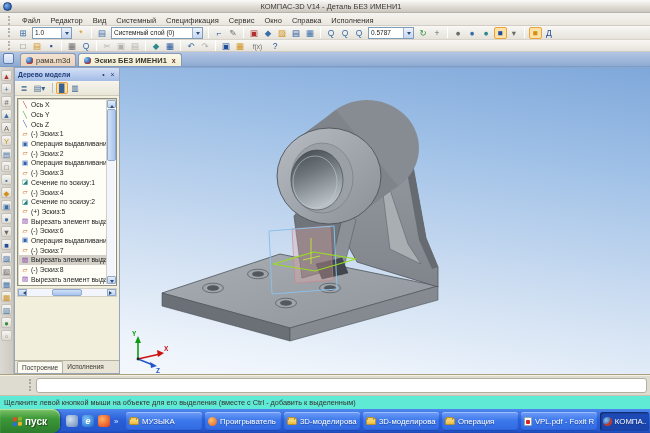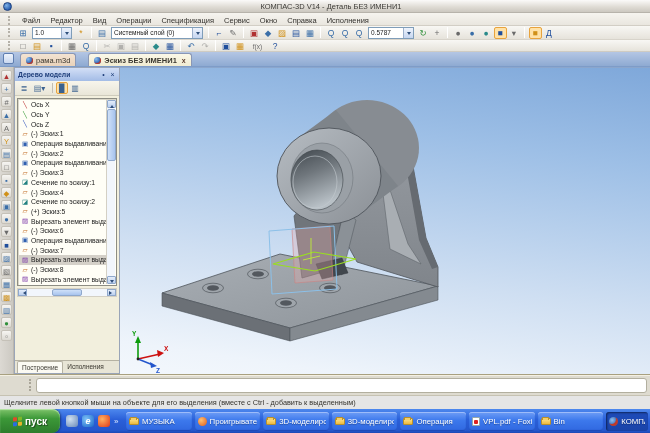--- a/index.html
+++ b/index.html
@@ -52,21 +52,21 @@
     border:2px solid transparent;border-top:3px solid #30507c;}
   .w34{width:40px;} .w88{width:92px;} .w42{width:46px;}
 
   
   .tabbar{position:absolute;left:0;top:52px;width:650px;height:15px;
     background:linear-gradient(#b4c6e4,#8eaad2);border-bottom:1px solid #7e9cc8;
     display:flex;align-items:flex-end;padding-left:2px;}
   .tabbar-btn{width:11px;height:11px;margin:0 6px 2px 1px;border:1px solid #5f7eb0;
     background:linear-gradient(#eef3fb,#c9d8f0);border-radius:2px;flex:0 0 auto;}
   .doc-tab{display:flex;align-items:center;height:13px;padding:0 5px;
-    margin-right:12px;border:1px solid #8a97b5;border-bottom:none;
+    margin-right:2px;border:1px solid #8a97b5;border-bottom:none;
     border-radius:3px 3px 0 0;background:linear-gradient(#f3e3d2,#e9d2ba);
     font-size:7.5px;color:#3a372f;white-space:nowrap;}
   .doc-tab.active{background:linear-gradient(#fbf8e8,#f1ecd2);font-weight:bold;}
   .tab-doc-icon{width:7px;height:7px;border-radius:50%;margin-right:3px;
     background:radial-gradient(circle at 30% 30%,#8fc0f0,#2a5faf 65%);
     box-shadow:inset -1px -1px 0 #c03a2a;flex:0 0 auto;}
   .doc-tab .close{display:none;margin-left:5px;color:#5a3c2e;font-size:7px;
     font-weight:bold;line-height:7px;}
   .doc-tab.has-close .close{display:inline-block;}
 
@@ -141,21 +141,21 @@
     border-radius:2px 2px 0 0;}
 
   
   .propbar{position:absolute;left:0;top:374px;width:650px;height:21px;
     background:#dedbd0;border-top:1px solid #a8a080;box-shadow:inset 0 1px 0 #f4f0e2;}
   .prop-handle{position:absolute;left:29px;top:4px;height:12px;width:3px;
     border-left:2px dotted #a9a598;}
   .prop-strip{position:absolute;left:36px;top:3px;right:3px;height:15px;
     background:#fff;border:1px solid #b2af9f;border-radius:3px;}
   .statusbar{position:absolute;left:0;top:395px;width:650px;height:14px;
-    background:#e5e5e5;border-top:1px solid #c6c2b2;display:flex;align-items:center;
+    background:#5eead4;border-top:1px solid #c6c2b2;display:flex;align-items:center;
     padding-left:4px;}
   .status-text{font-size:7.3px;color:#35332d;white-space:nowrap;overflow:hidden;}
 
   .taskbar{position:absolute;left:0;top:409px;width:650px;height:24px;
     background:linear-gradient(#4d88ee,#2a5fd8 45%,#2456cc 90%,#1d48b4);
     display:flex;align-items:center;overflow:hidden;}
   .start-btn{flex:0 0 auto;width:60px;height:24px;border-radius:0 8px 8px 0;
     background:linear-gradient(#7ec36a,#3c9838 40%,#2d7d2c);
     box-shadow:inset 0 1px 1px #b8e6a8,1px 0 2px rgba(0,0,0,.4);
     display:flex;align-items:center;justify-content:center;}
@@ -206,21 +206,21 @@
   <div class="titlebar">
     <span class="app-icon"></span>
     <span class="title-text">КОМПАС-3D V14 - Деталь БЕЗ ИМЕНИ1</span>
   </div>
 
   <div class="menubar">
 
   <span class="menu-item">Файл</span>
       <span class="menu-item">Редактор</span>
       <span class="menu-item">Вид</span>
-      <span class="menu-item">Операции</span>
+      <span class="menu-item">Системный</span>
       <span class="menu-item">Спецификация</span>
       <span class="menu-item">Сервис</span>
       <span class="menu-item">Окно</span>
       <span class="menu-item">Справка</span>
       <span class="menu-item">Исполнения</span>
     </div>
 
   <div class="toolbar tb1">
 
   <span class="tbi c-blue">⊞</span>
@@ -587,24 +587,20 @@
         <div class="task">
           <span class="ticon ticon-folder"></span>
           <span class="task-label">Операция</span>
         </div>
 
         <div class="task">
           <span class="ticon ticon-pdf"></span>
           <span class="task-label">VPL.pdf - Foxit R...</span>
         </div>
 
-        <div class="task">
-          <span class="ticon ticon-folder"></span>
-          <span class="task-label">Bin</span>
-        </div>
 
         <div class="task active">
           <span class="ticon ticon-kompas"></span>
           <span class="task-label">КОМПА...</span>
         </div>
       </div>
   </div>
 
 </div>
 

